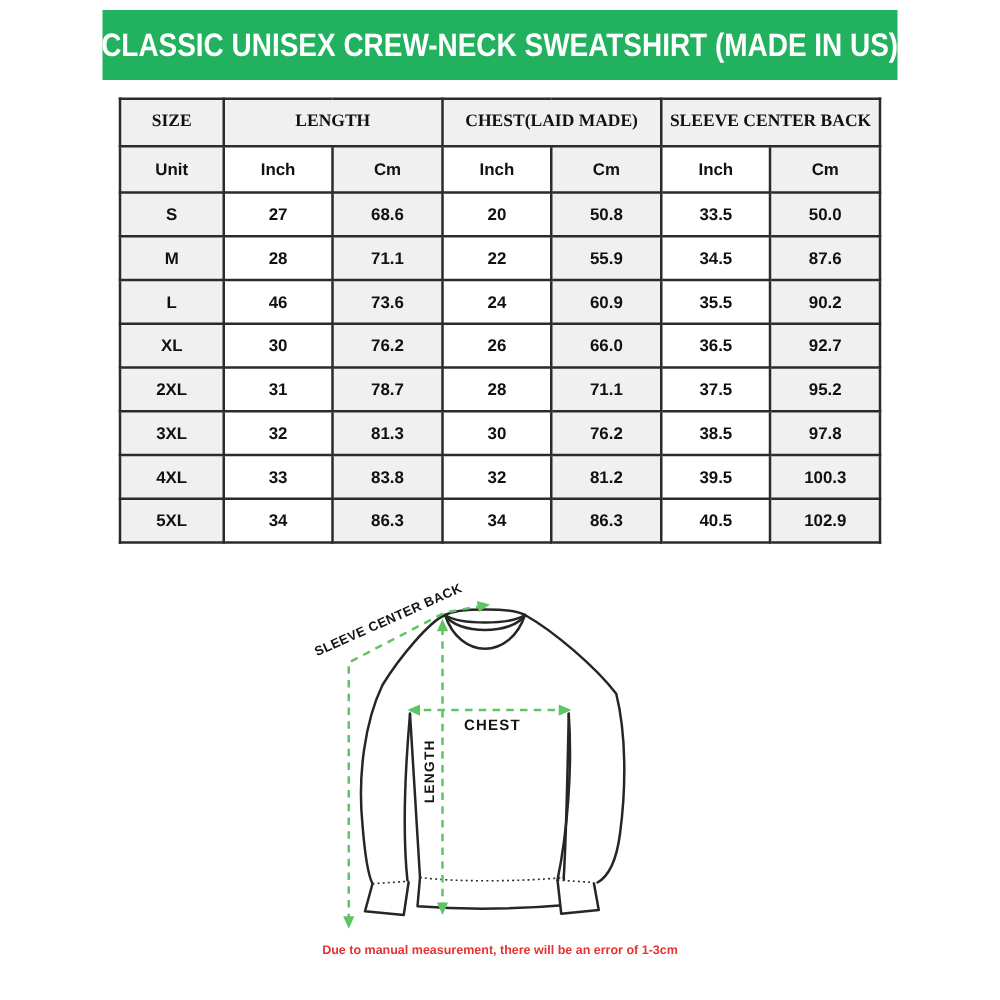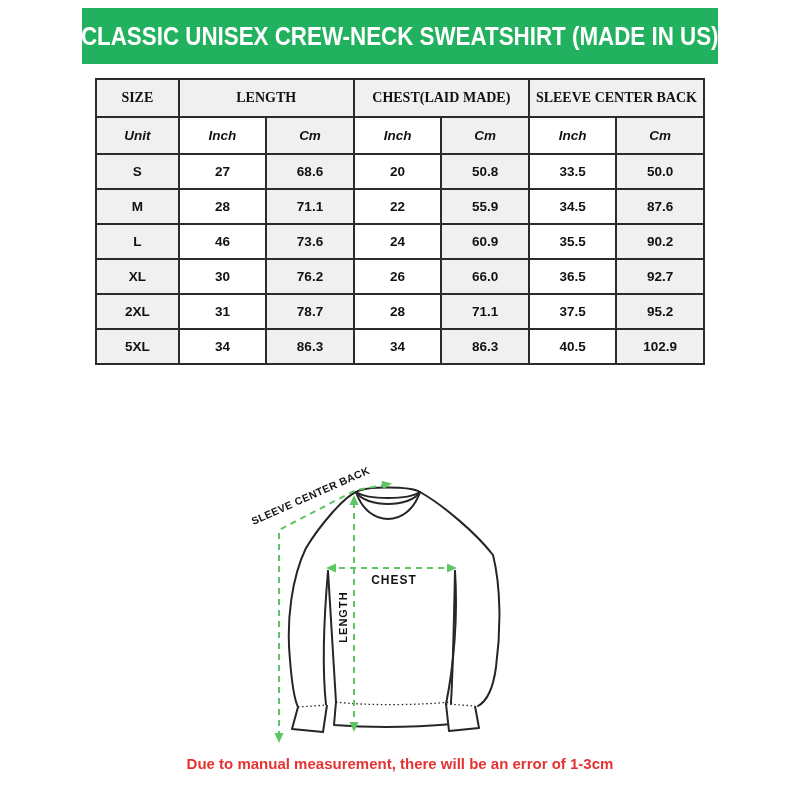--- a/index.html
+++ b/index.html
@@ -20,36 +20,36 @@
     background:var(--green);display:flex;align-items:center;justify-content:center;}
   .banner .title{color:#fff;font-weight:bold;font-size:26px;white-space:nowrap;
     display:inline-block;transform:scaleX(.86);letter-spacing:0;}
 
   
   .chart-wrap{position:absolute;left:95px;top:78px;width:610px;}
   table{width:100%;border-collapse:collapse;table-layout:fixed;}
   th,td{border:2px solid var(--border);text-align:center;vertical-align:middle;
     font-weight:bold;color:#111;font-size:13.5px;padding:0;}
   tr.hdr th{height:38px;background:var(--shade);font-size:14px;font-family:Liberation Serif, serif;}
-  tr.unit td{height:37px;font-style:italic;}
+  tr.unit td{height:37px;}
   tr.data td{height:35px;}
   td.sh{background:var(--shade);}
 
   
   .diagram{position:absolute;left:228px;top:455px;width:340px;height:300px;}
   .ol{fill:none;stroke:var(--ink);stroke-width:2;stroke-linecap:round;stroke-linejoin:round;}
   .cuff{fill:#fff;stroke:var(--ink);stroke-width:2;stroke-linejoin:round;}
   .dot{fill:none;stroke:var(--ink);stroke-width:1.3;stroke-dasharray:1.5 2.6;}
   .g-line{fill:none;stroke:var(--arrow);stroke-width:2;stroke-dasharray:6 5;}
   .g-arrow{fill:var(--arrow);stroke:none;}
   .dlabel{font-family:"Liberation Sans",sans-serif;font-weight:bold;fill:#141414;}
 
   
   .note{position:absolute;left:0;top:755px;width:800px;text-align:center;
-    color:var(--red);font-weight:bold;font-size:15px;}
+    color:var(--red);font-weight:bold;font-size:10px;}
 </style>
 </head>
 <body>
 
 <div class="canvas">
 
   <div class="banner">
     <span class="title">CLASSIC UNISEX CREW-NECK SWEATSHIRT (MADE IN US)</span>
   </div>
 
@@ -117,20 +117,38 @@
         <td class="sh">92.7</td>
       </tr>
       <tr class="data">
         <td class="sh">2XL</td>
         <td>31</td>
         <td class="sh">78.7</td>
         <td>28</td>
         <td class="sh">71.1</td>
         <td>37.5</td>
         <td class="sh">95.2</td>
+      </tr>
+      <tr class="data">
+        <td class="sh">3XL</td>
+        <td>32</td>
+        <td class="sh">81.3</td>
+        <td>30</td>
+        <td class="sh">76.2</td>
+        <td>38.5</td>
+        <td class="sh">97.8</td>
+      </tr>
+      <tr class="data">
+        <td class="sh">4XL</td>
+        <td>33</td>
+        <td class="sh">83.8</td>
+        <td>32</td>
+        <td class="sh">81.2</td>
+        <td>39.5</td>
+        <td class="sh">100.3</td>
       </tr>
       <tr class="data">
         <td class="sh">5XL</td>
         <td>34</td>
         <td class="sh">86.3</td>
         <td>34</td>
         <td class="sh">86.3</td>
         <td>40.5</td>
         <td class="sh">102.9</td>
       </tr>

